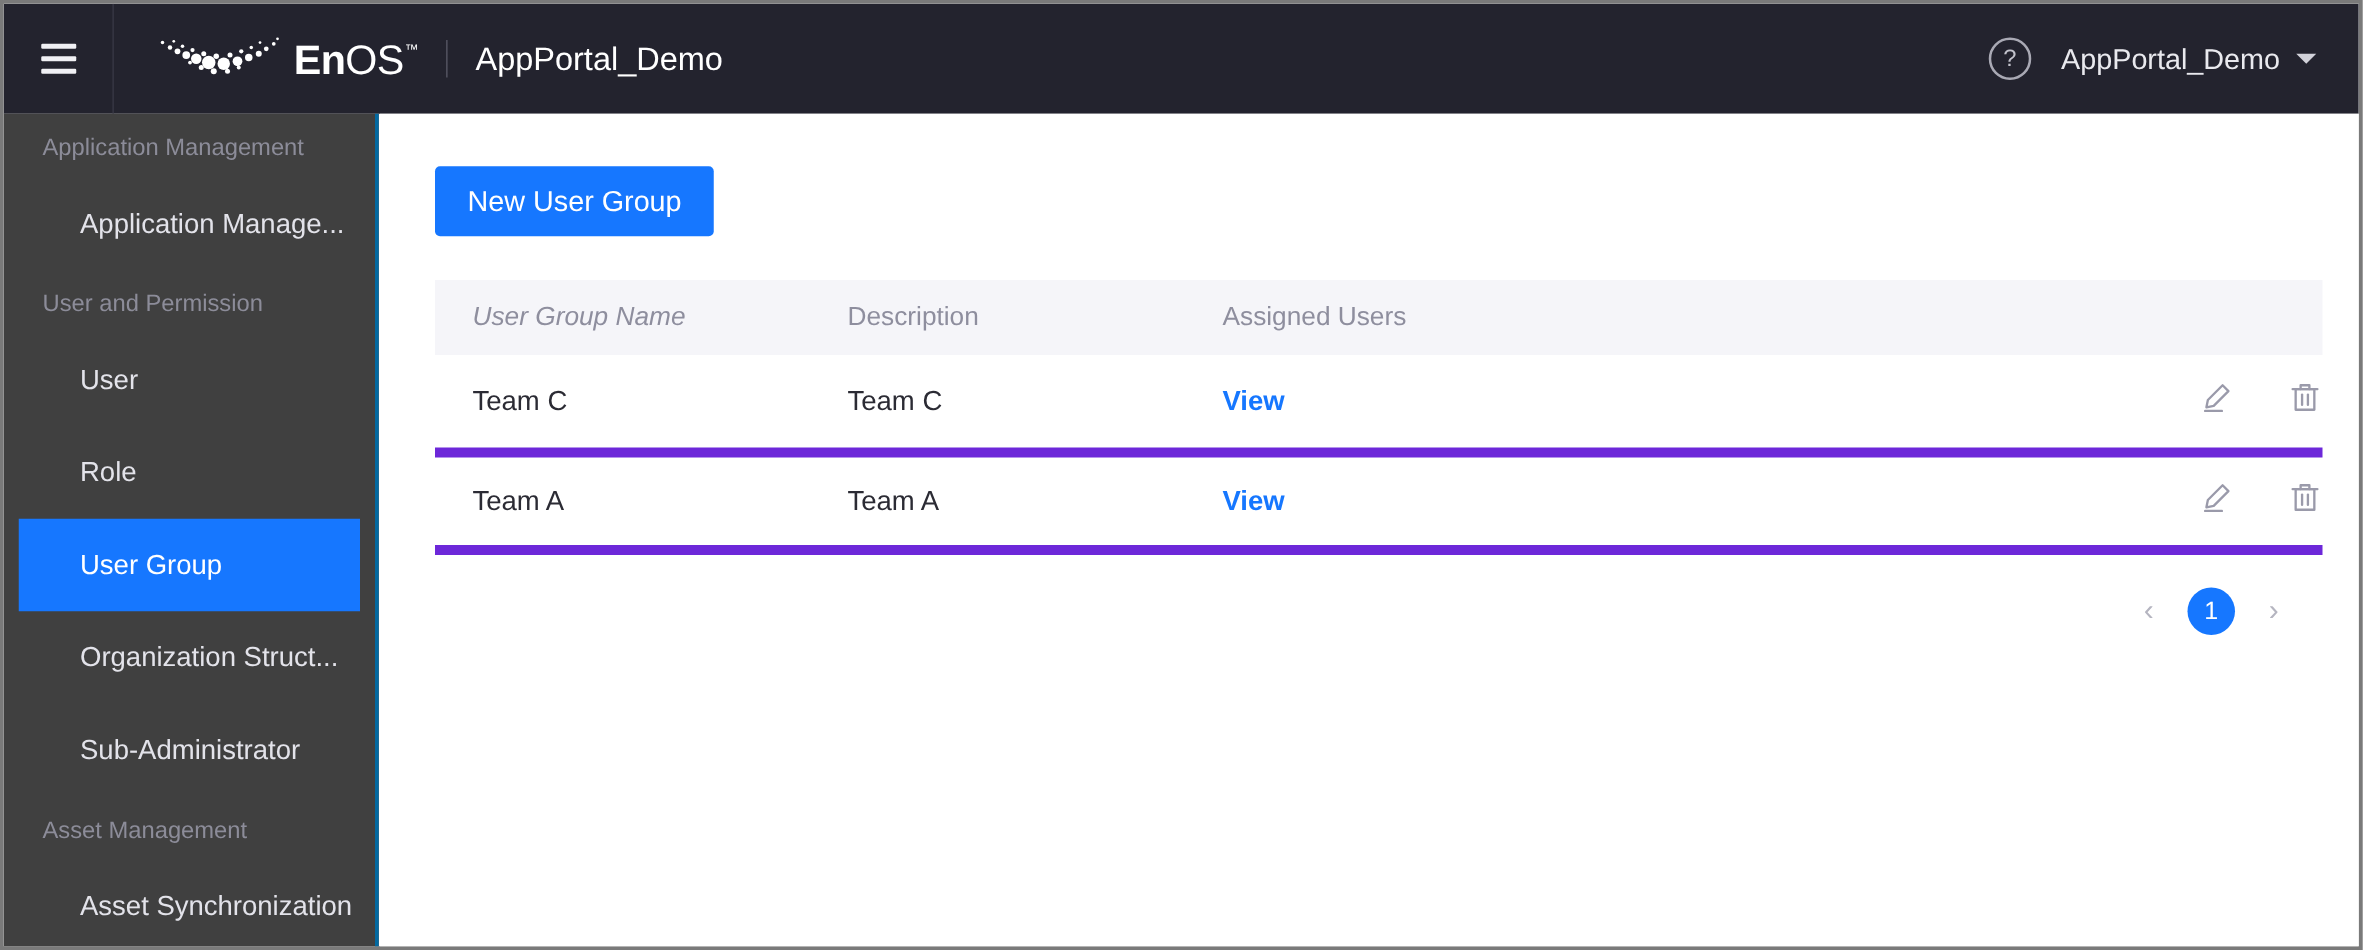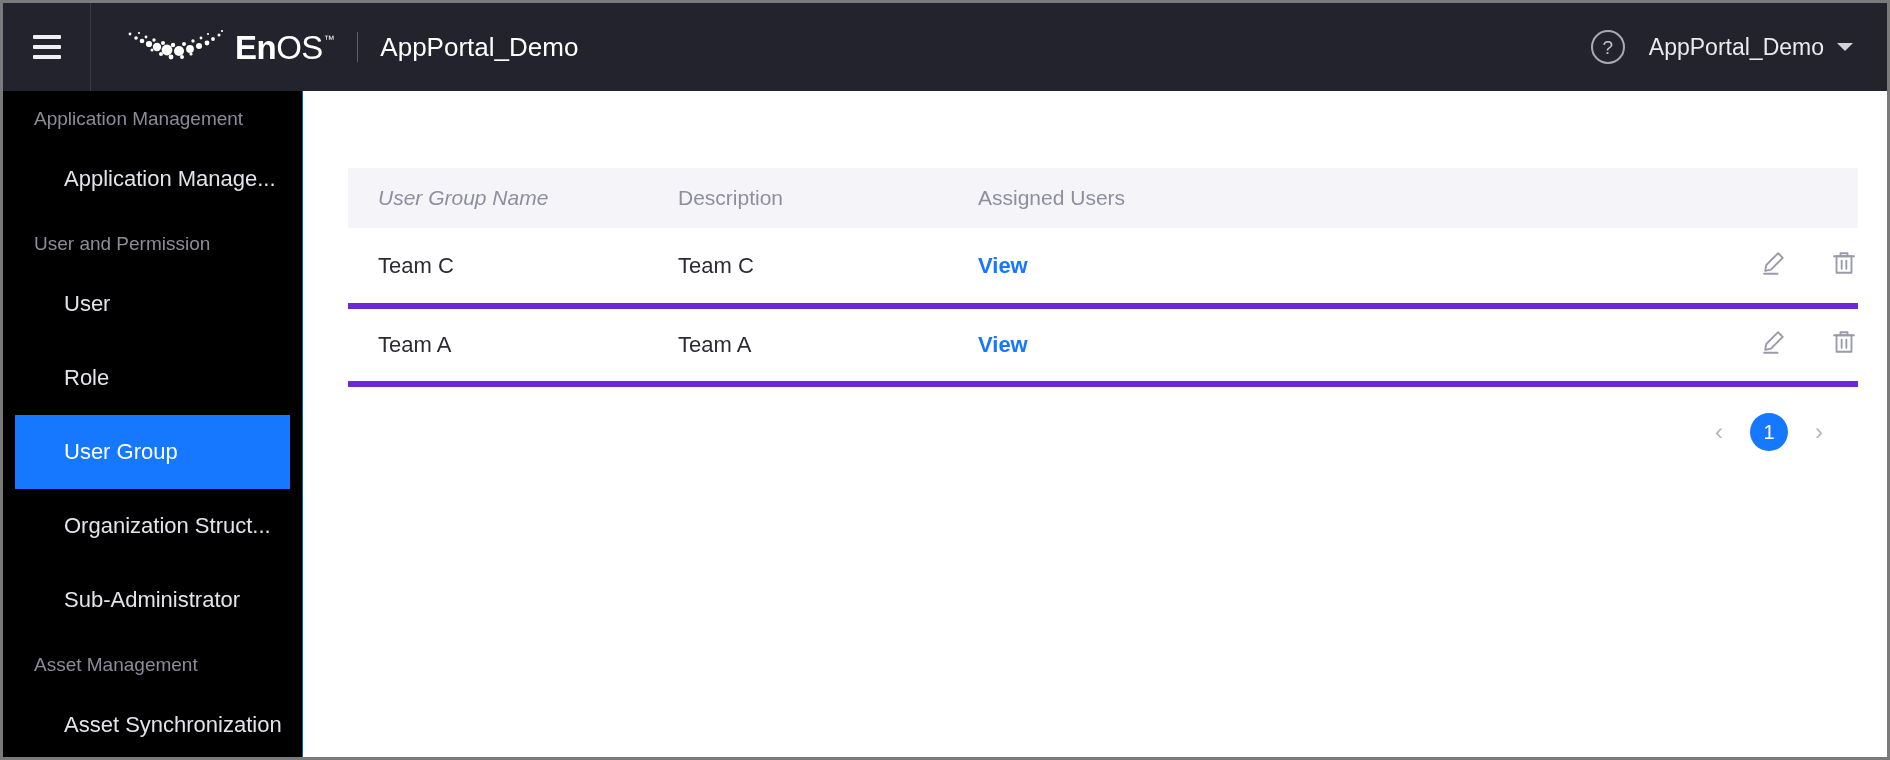--- a/index.html
+++ b/index.html
@@ -134,22 +134,22 @@
     border-right: 8px solid transparent;
     border-top: 8px solid #d2d2da;
   }
 
   
   #sidebar {
     position: absolute;
     top: 88px; left: 0;
     width: 300px;
     height: 669px;
-    background: #000000;
-    border-right: 1px solid #0369a1;
+    background: #404040;
+    border-right: 3px solid #0369a1;
     overflow: hidden;
   }
 
   .nav-group-title {
     font-size: 19px;
     color: #8c8c99;
     padding: 17px 0 12px 31px;
     white-space: nowrap;
   }
 
@@ -210,21 +210,21 @@
     height: 60px;
     padding: 0 0 0 30px;
     vertical-align: middle;
   }
 
   #user-group-table tbody td {
     height: 78px;
     font-size: 22px;
     color: #2b2b34;
     padding: 0 0 0 30px;
-    border-bottom: 6px solid #6d28d9;
+    border-bottom: 8px solid #6d28d9;
     vertical-align: middle;
   }
 
   .col-name { width: 300px; font-style: italic; }
   .col-desc { width: 300px; }
   .col-assigned { width: 480px; }
   .col-actions { width: 430px; }
 
   .view-link {
     color: #1677ff;
@@ -350,20 +350,21 @@
     <div class="nav-item active">User Group</div>
     <div class="nav-item">Organization Struct...</div>
     <div class="nav-item">Sub-Administrator</div>
 
     <div class="nav-group-title">Asset Management</div>
     <div class="nav-item">Asset Synchronization</div>
   </nav>
 
   <main id="main-content">
 
+    <button id="new-user-group-button">New User Group</button>
 
     <table id="user-group-table">
       <thead>
         <tr>
           <th class="col-name">User Group Name</th>
           <th class="col-desc">Description</th>
           <th class="col-assigned">Assigned Users</th>
           <th class="col-actions"></th>
         </tr>
       </thead>

